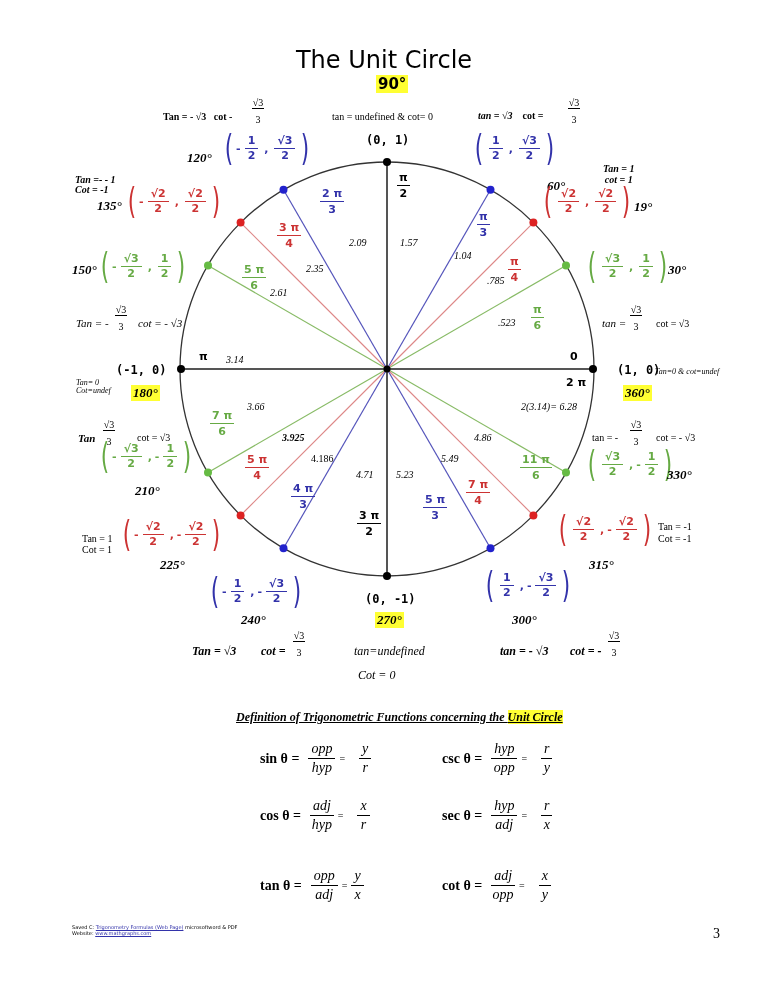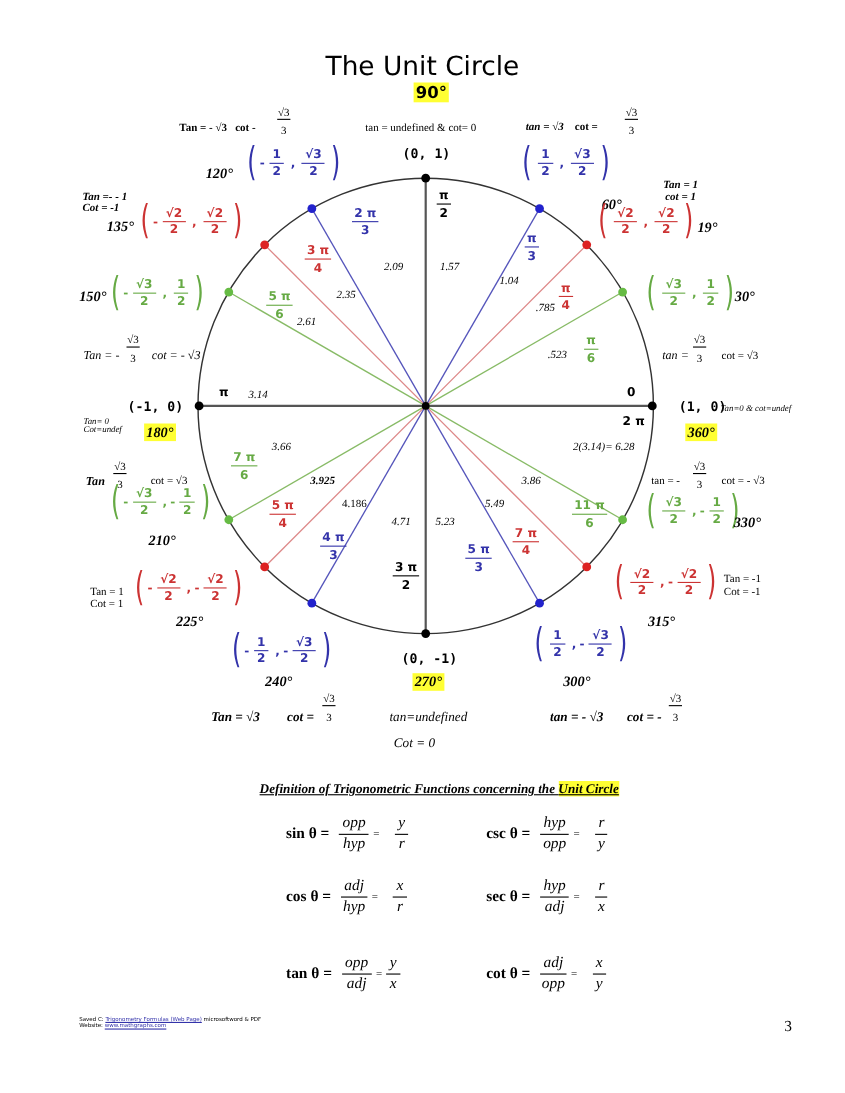--- a/index.html
+++ b/index.html
@@ -445,21 +445,21 @@
 <div class="abs dec" style="left:400px;top:237px;">1.57</div>
 <div class="abs dec" style="left:454px;top:250px;">1.04</div>
 <div class="abs dec" style="left:306px;top:263px;">2.35</div>
 <div class="abs dec" style="left:487px;top:275px;">.785</div>
 <div class="abs dec" style="left:270px;top:287px;">2.61</div>
 <div class="abs dec" style="left:498px;top:317px;">.523</div>
 <div class="abs dec" style="left:226px;top:354px;">3.14</div>
 <div class="abs dec" style="left:521px;top:401px;">2(3.14)= 6.28</div>
 <div class="abs dec" style="left:247px;top:401px;">3.66</div>
 <div class="abs dec" style="left:282px;top:432px;font-weight:bold;">3.925</div>
-<div class="abs dec" style="left:474px;top:432px;">3.86</div>
+<div class="abs dec" style="left:474px;top:432px;">4.86</div>
 <div class="abs dec" style="left:311px;top:453px;font-style:normal;">4.186</div>
 <div class="abs dec" style="left:441px;top:453px;">5.49</div>
 <div class="abs dec" style="left:356px;top:469px;">4.71</div>
 <div class="abs dec" style="left:396px;top:469px;">5.23</div>
 
 <div class="abs def-title"><span>Definition of Trigonometric Functions concerning the </span><span class="hl">Unit Circle</span></div>
 
 <div class="abs eq" style="left:260px;top:740px;">
   <span class="lbl">sin θ =</span>
   <span class="f">

